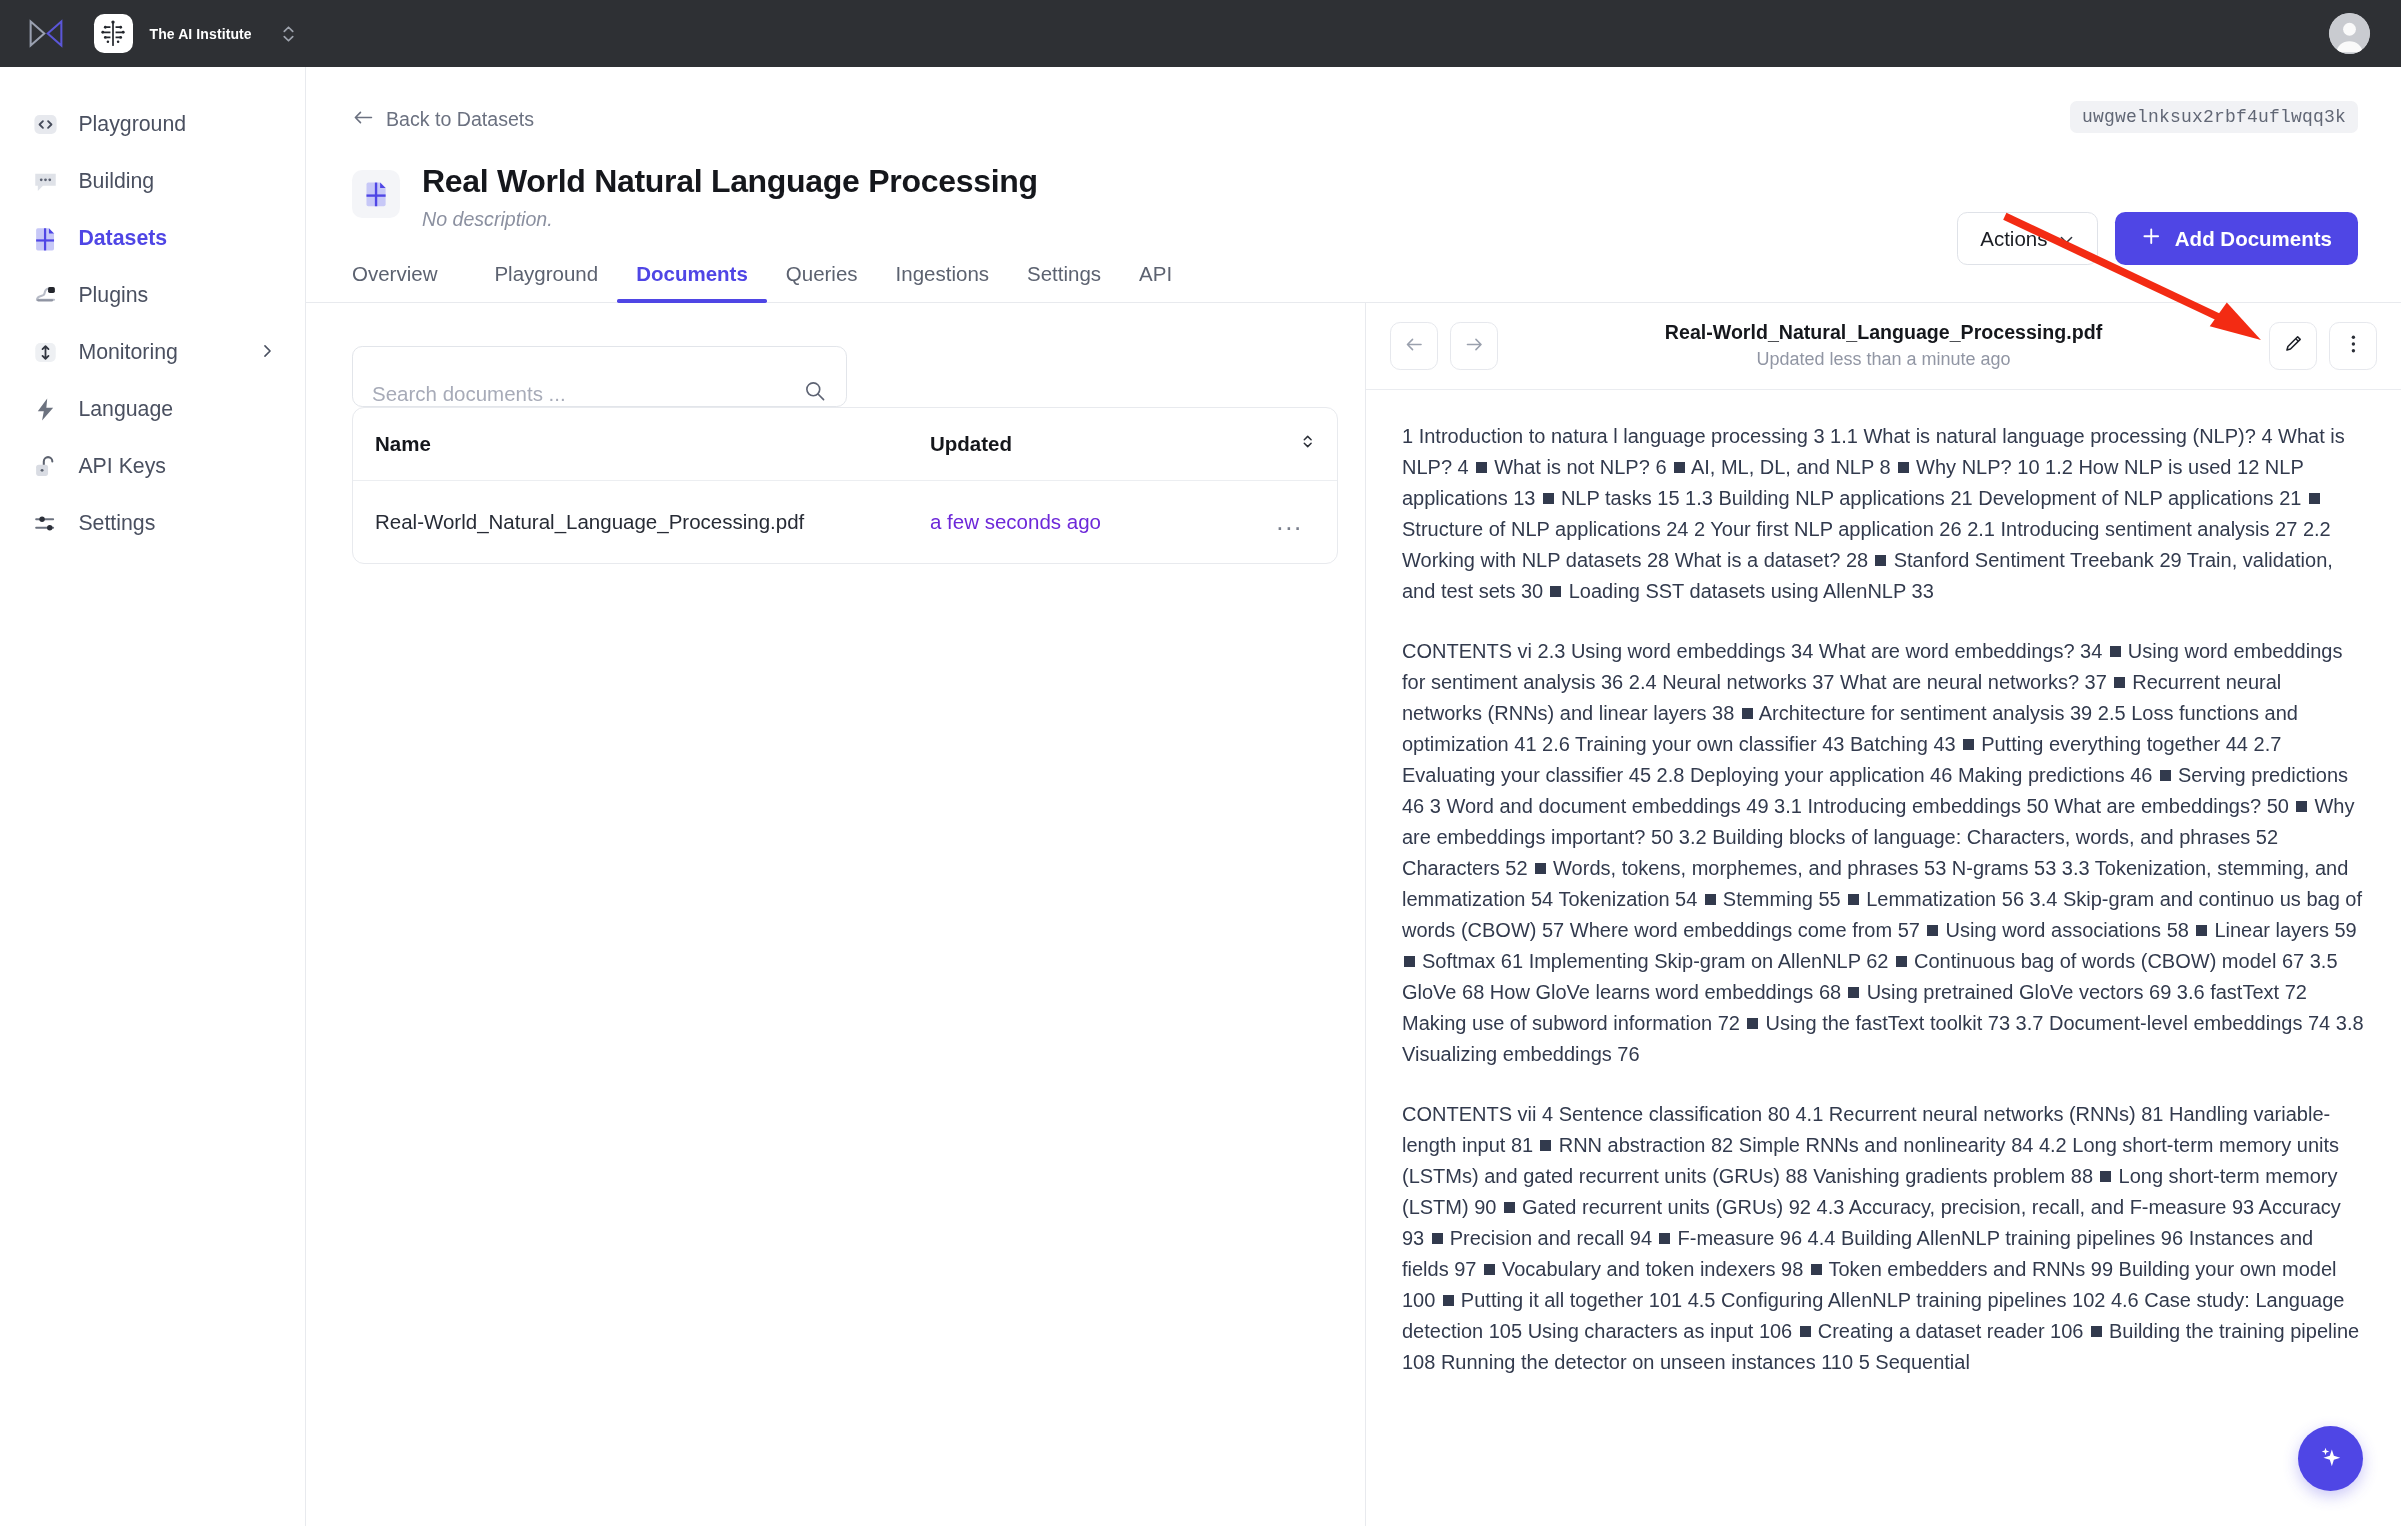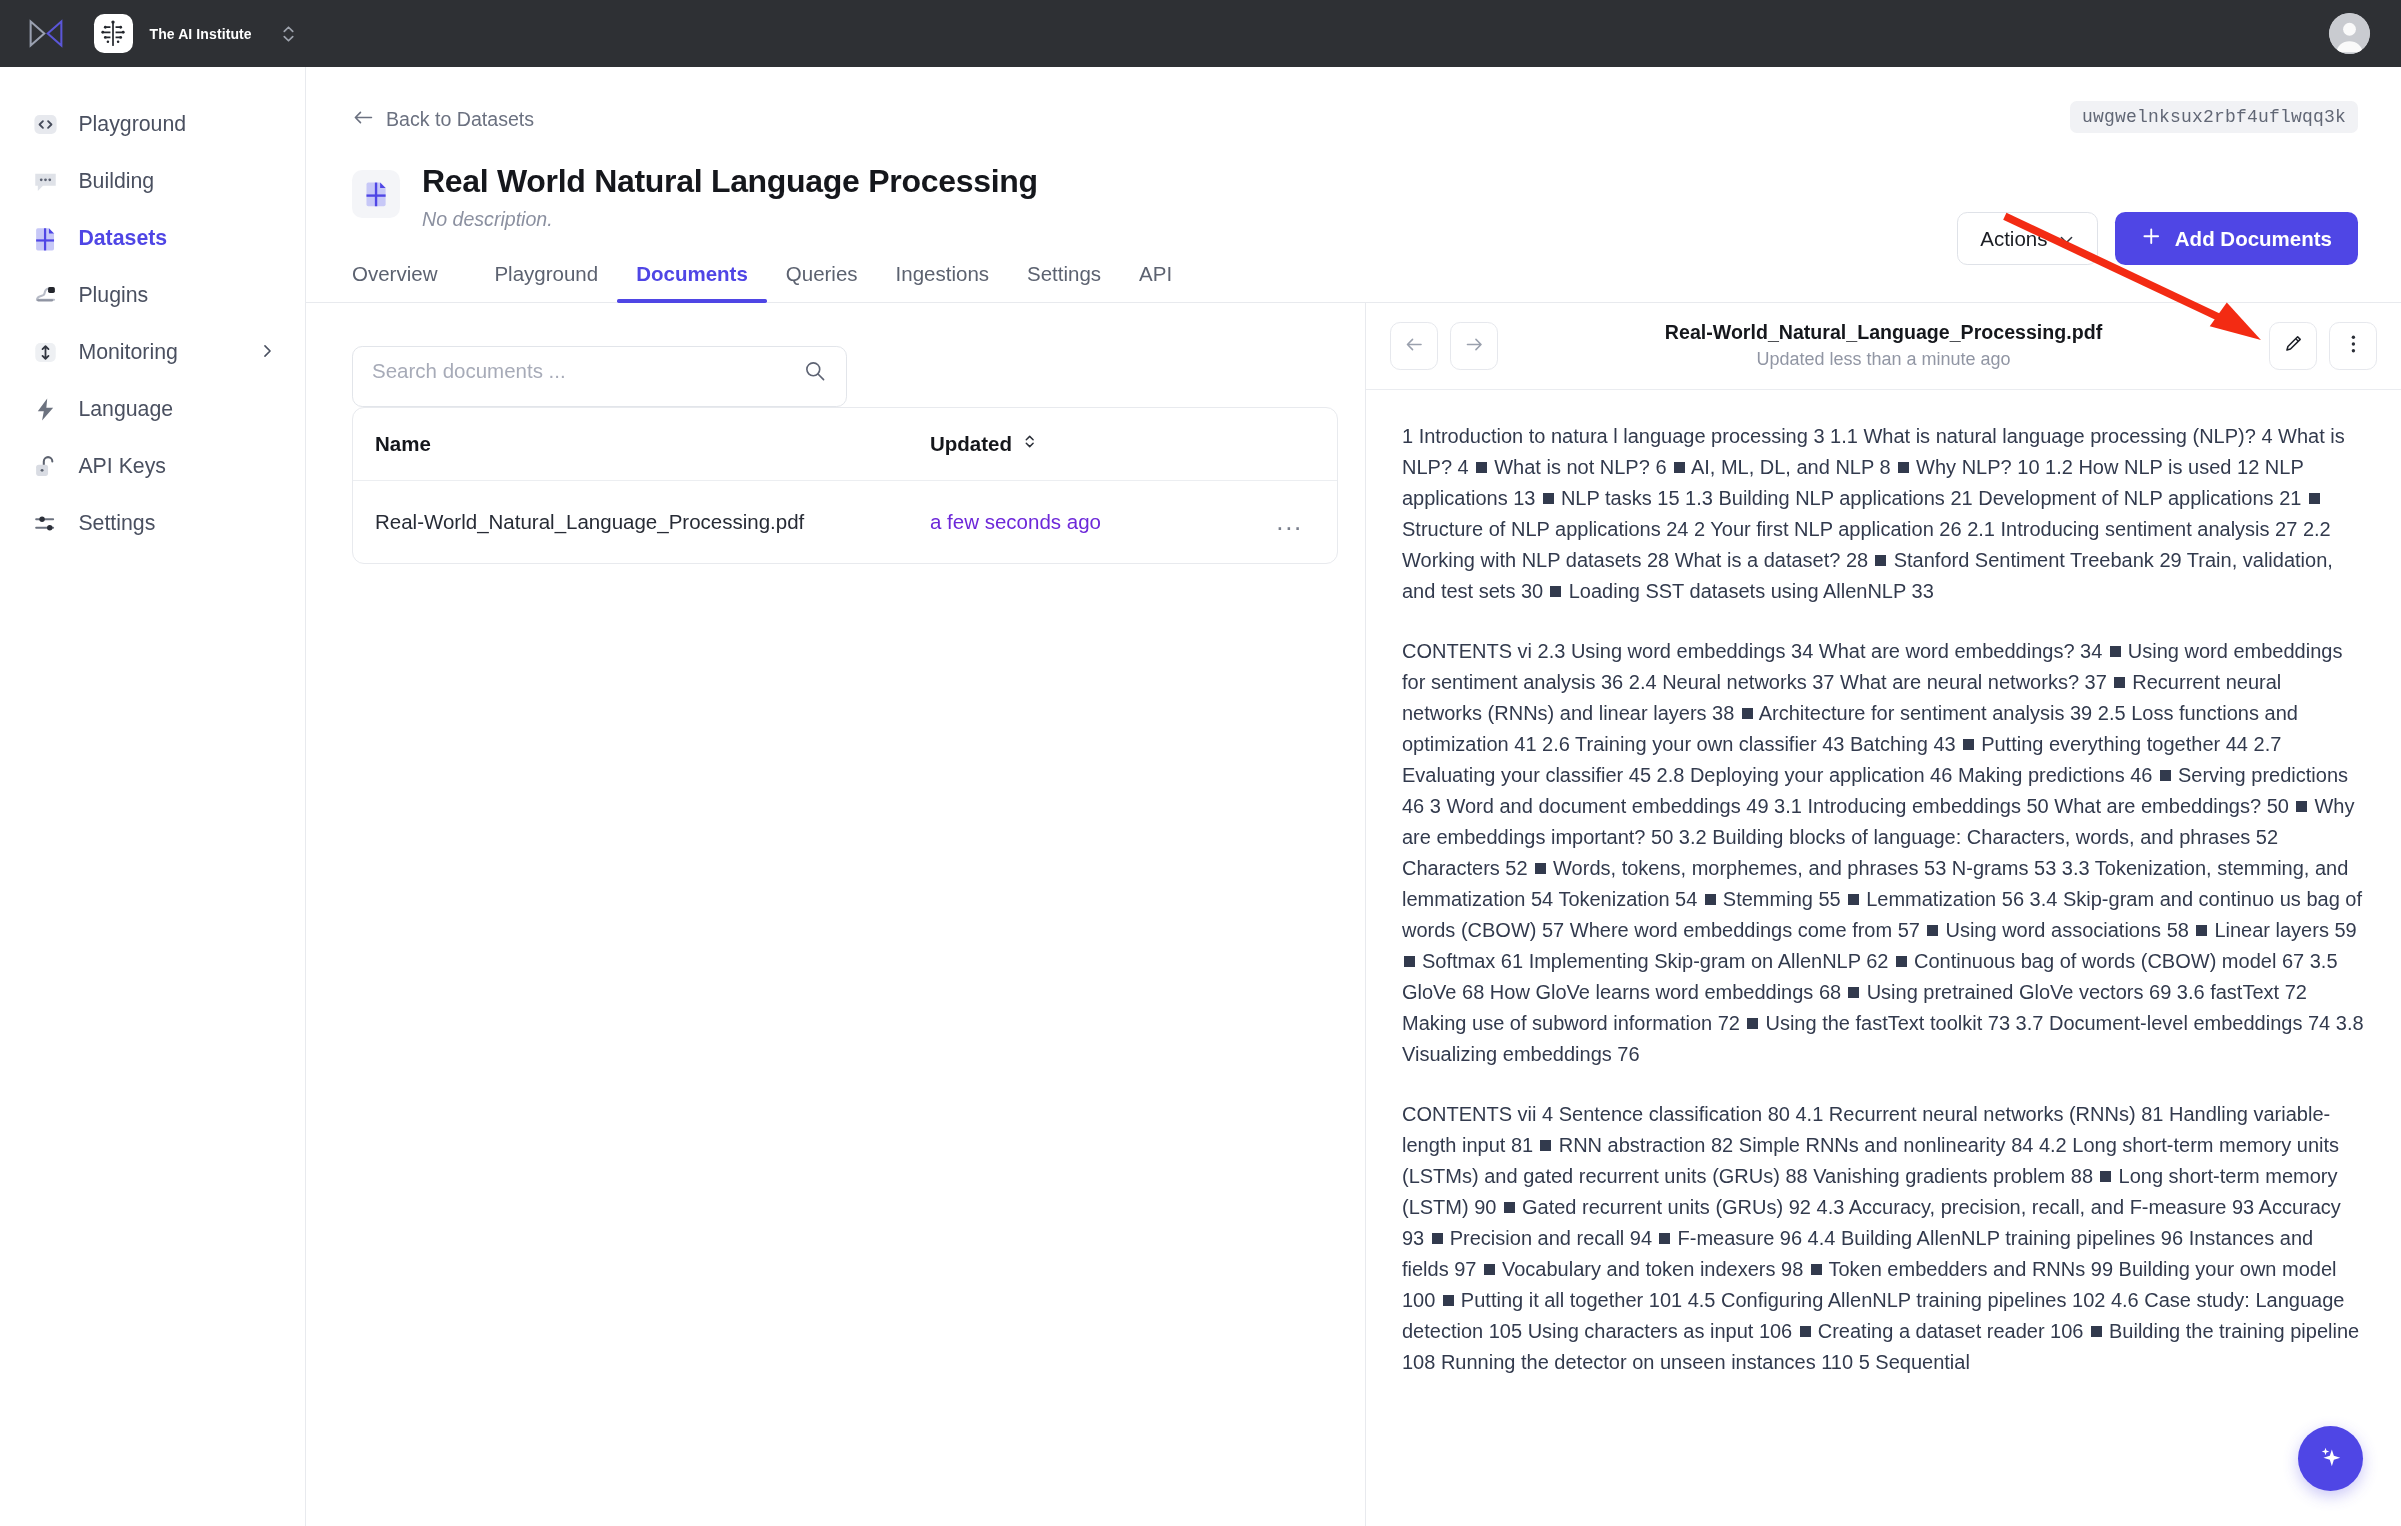--- a/index.html
+++ b/index.html
@@ -111,36 +111,36 @@
 
   
   .split { flex:1 1 auto; display:flex; min-height:0; }
   .left-pane { flex: 1 1 auto; min-width:0; padding: 43px 46px 0 46px; background:#fff; position:relative; }
   .left-pane::after{
     content:""; position:absolute; right:0; top:0; bottom:0; width:0.9px; background:#e8eaee;
   }
 
   .searchbox {
     width: 495px; height: 61px; border:0.9px solid #e2e5ea; border-radius: 10.2px;
-    display:flex; align-items:flex-start; padding: 12px 19px; background:#fff;
+    display:flex; align-items:flex-end; padding: 0 19px; background:#fff;
   }
   .searchbox input {
     flex:1 1 auto; border:none; outline:none; font-size:20.5px; color:#2a2e38;
     font-family: "Liberation Sans", sans-serif; background:transparent;
   }
   .searchbox input::placeholder { color:#a7abb8; }
 
   .table {
     width: 986px;
     border:0.9px solid #e8eaee; border-radius: 12px; overflow:hidden; background:#fff;
   }
   .t-head { display:flex; align-items:center; height: 73px; border-bottom:0.9px solid #eceef1; padding: 0 22px; }
   .th { font-size: 20.5px; color:#15171c; font-weight:600; display:flex; align-items:center; gap:10.2px; }
   .col-name { flex: 0 0 555px; }
-  .col-upd { flex: 1 1 auto; }
+  .col-upd { flex: 1 1 auto; justify-content: space-between; }
   .t-row { display:flex; align-items:center; height: 82px; padding: 0 22px; cursor:pointer; }
   .td { font-size: 20.5px; color:#272b35; }
   .td.muted { color:#6d28d9; }
   .row-more { margin-left:auto; color:#7a7f8c; font-size: 26px; letter-spacing:1.7px; line-height:8.5px; cursor:pointer; padding-right:12px;}
 
   
   .right-pane { width: 1035px; flex:0 0 1035px; display:flex; flex-direction:column; background:#fff; min-height:0;}
   .rp-head {
     height: 87px; flex:0 0 87px; display:flex; align-items:center;
     padding: 0 24px; border-bottom:0.9px solid #eaecf0; position:relative;

